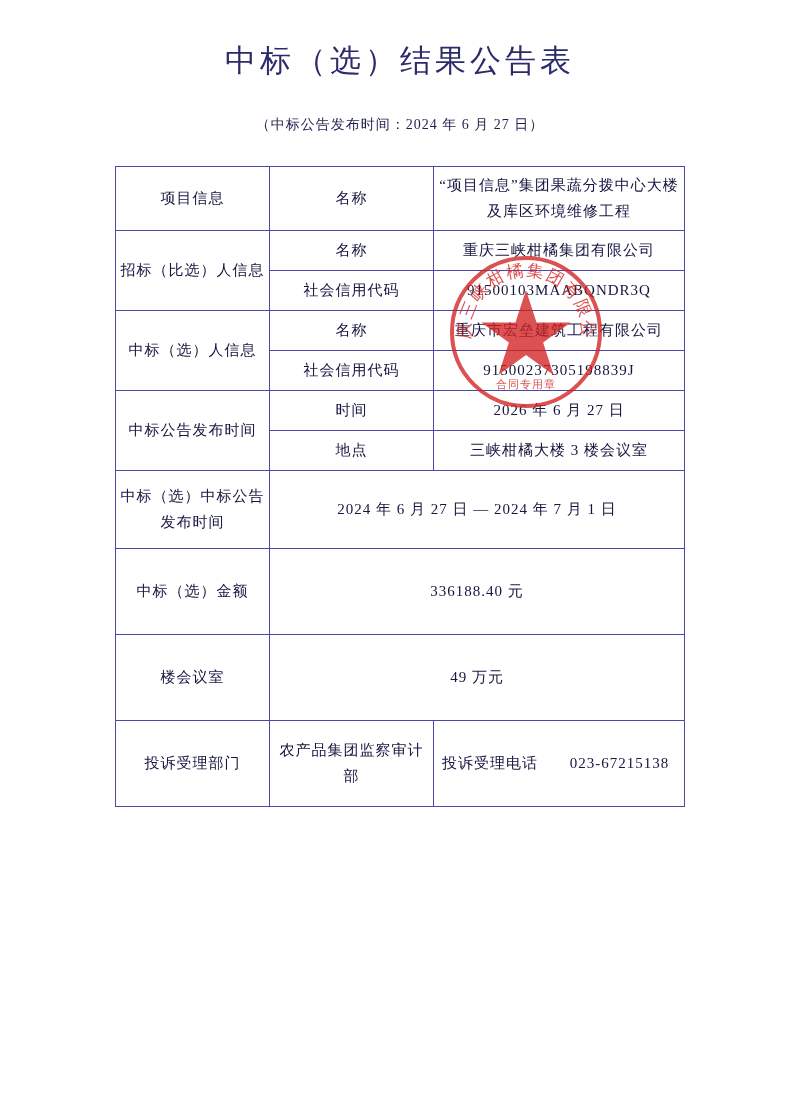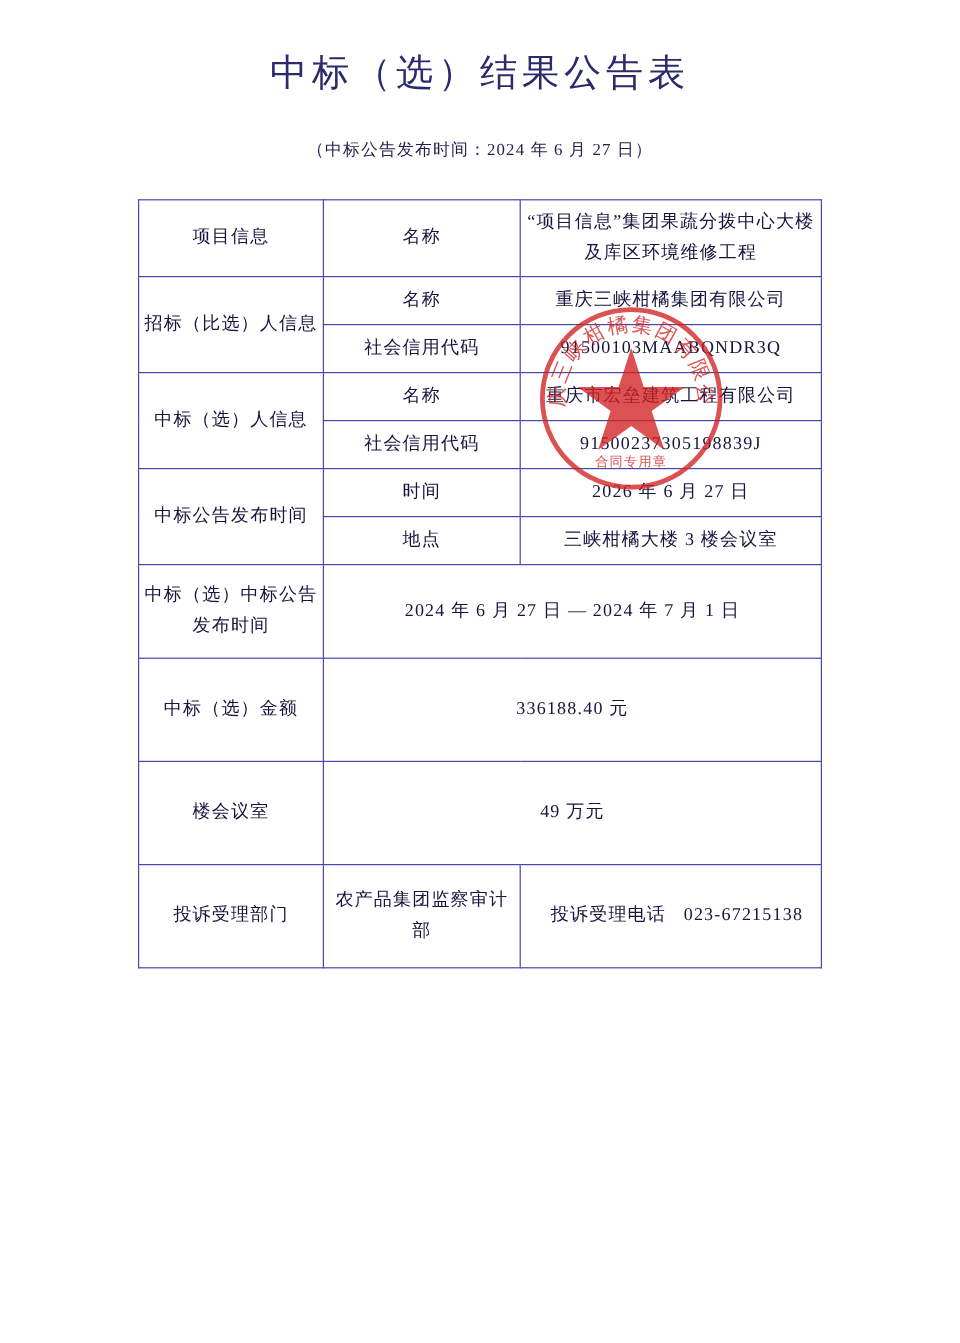--- a/index.html
+++ b/index.html
@@ -154,21 +154,21 @@
         <td class="value-cell" colspan="2">49 万元</td>
       </tr>
 
       <tr class="row-huge">
         <td class="label-cell">投诉受理部门</td>
         <td class="sub-label-cell">农产品集团监察审计部</td>
         <td class="value-cell">
           <table style="width:100%; border-collapse:collapse; border:none;">
             <tbody>
                 <tr>
-              <td style="border:none; width:50%; text-align:right;">投诉受理电话</td>
+              <td style="border:none; width:50%; text-align:left;">投诉受理电话</td>
               <td style="border:none; width:50%; ">023-67215138</td>
             </tr>
           </tbody>
             </table>
         </td>
       </tr>
     </tbody>
   </table>
 
   <div class="seal">

